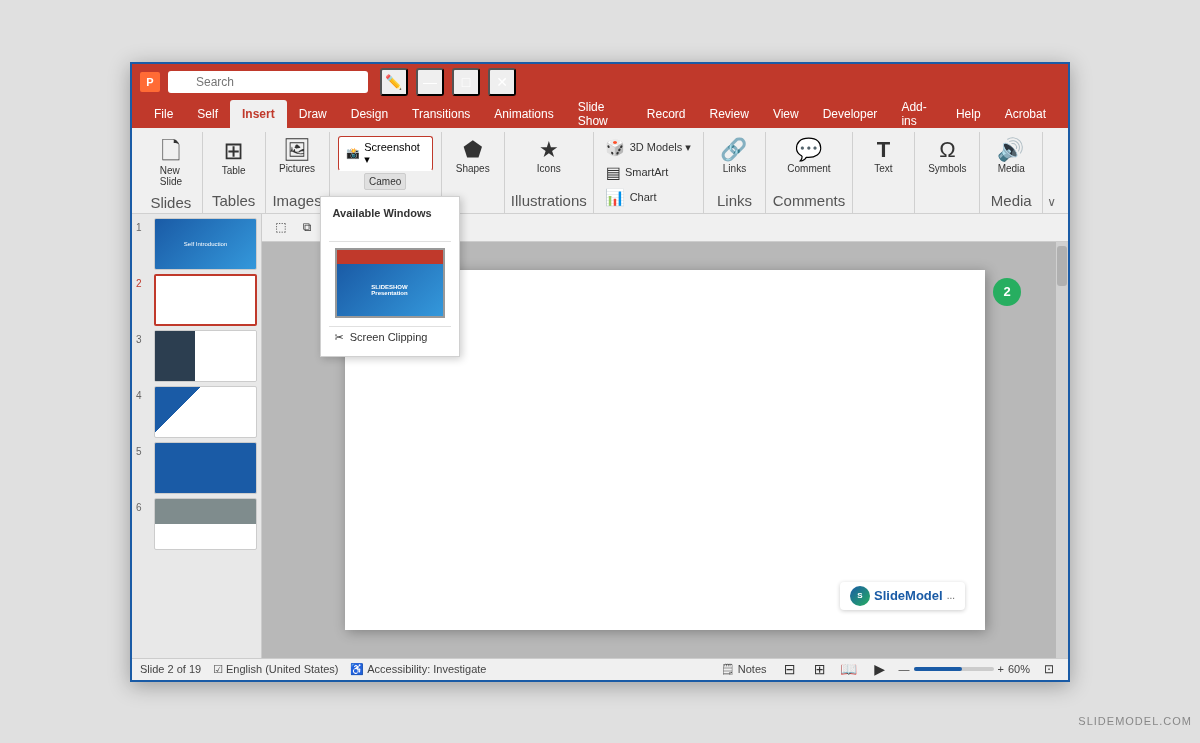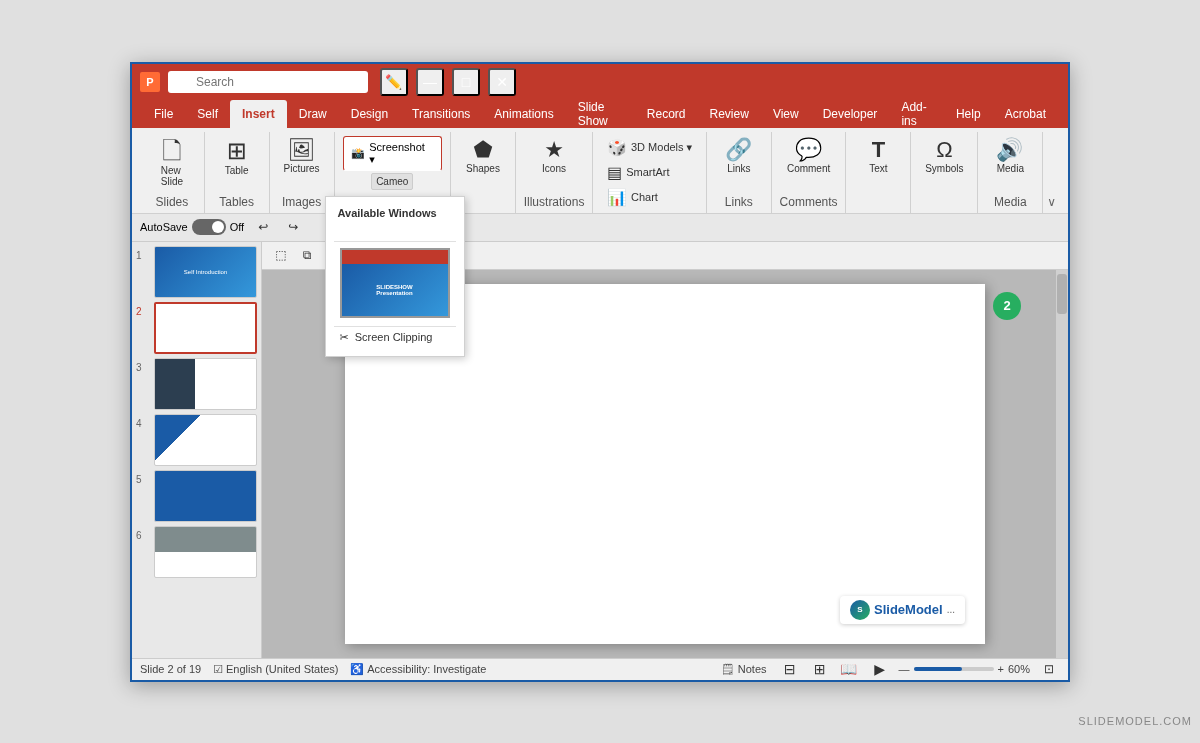--- a/index.html
+++ b/index.html
@@ -111,21 +111,21 @@
     .ribbon-group {
       display: flex;
       flex-direction: column;
       align-items: center;
       padding: 4px 8px;
       border-right: 1px solid #d0d0d0;
       min-width: 60px;
     }
     .ribbon-group:last-child { border-right: none; }
     .ribbon-group-label {
-      font-size: 12px;
+      font-size: 15px;
       color: #555;
       margin-top: auto;
       padding-top: 4px;
     }
     .ribbon-btn {
       display: flex;
       flex-direction: column;
       align-items: center;
       justify-content: center;
       cursor: pointer;
@@ -613,31 +613,20 @@
           <span class="icon" style="font-size:22px;">🔊</span>
           <span class="label">Media</span>
         </div>
         <span class="ribbon-group-label">Media</span>
       </div>
 
 
       <div style="margin-left:auto; align-self:flex-end; padding:4px; cursor:pointer; color:#666;">∨</div>
     </div>
 
-    <div class="autosave-bar">
-      <div class="autosave-toggle">
-        <span>AutoSave</span>
-        <div class="toggle-switch">
-          <div class="toggle-knob"></div>
-        </div>
-        <span>Off</span>
-      </div>
-      <button class="canvas-btn">↩</button>
-      <button class="canvas-btn">↪</button>
-    </div>
 
     <div class="main-content">
 
       <div class="slide-panel">
         <div class="slide-item">
           <span class="slide-num">1</span>
           <div class="slide-thumb slide-thumb-1">
             <div style="width:100%;height:100%;background:linear-gradient(135deg,#1a5ba6,#3498db);display:flex;align-items:center;justify-content:center;">
               <span style="color:white;font-size:6px;text-align:center;">Self Introduction</span>
             </div>

